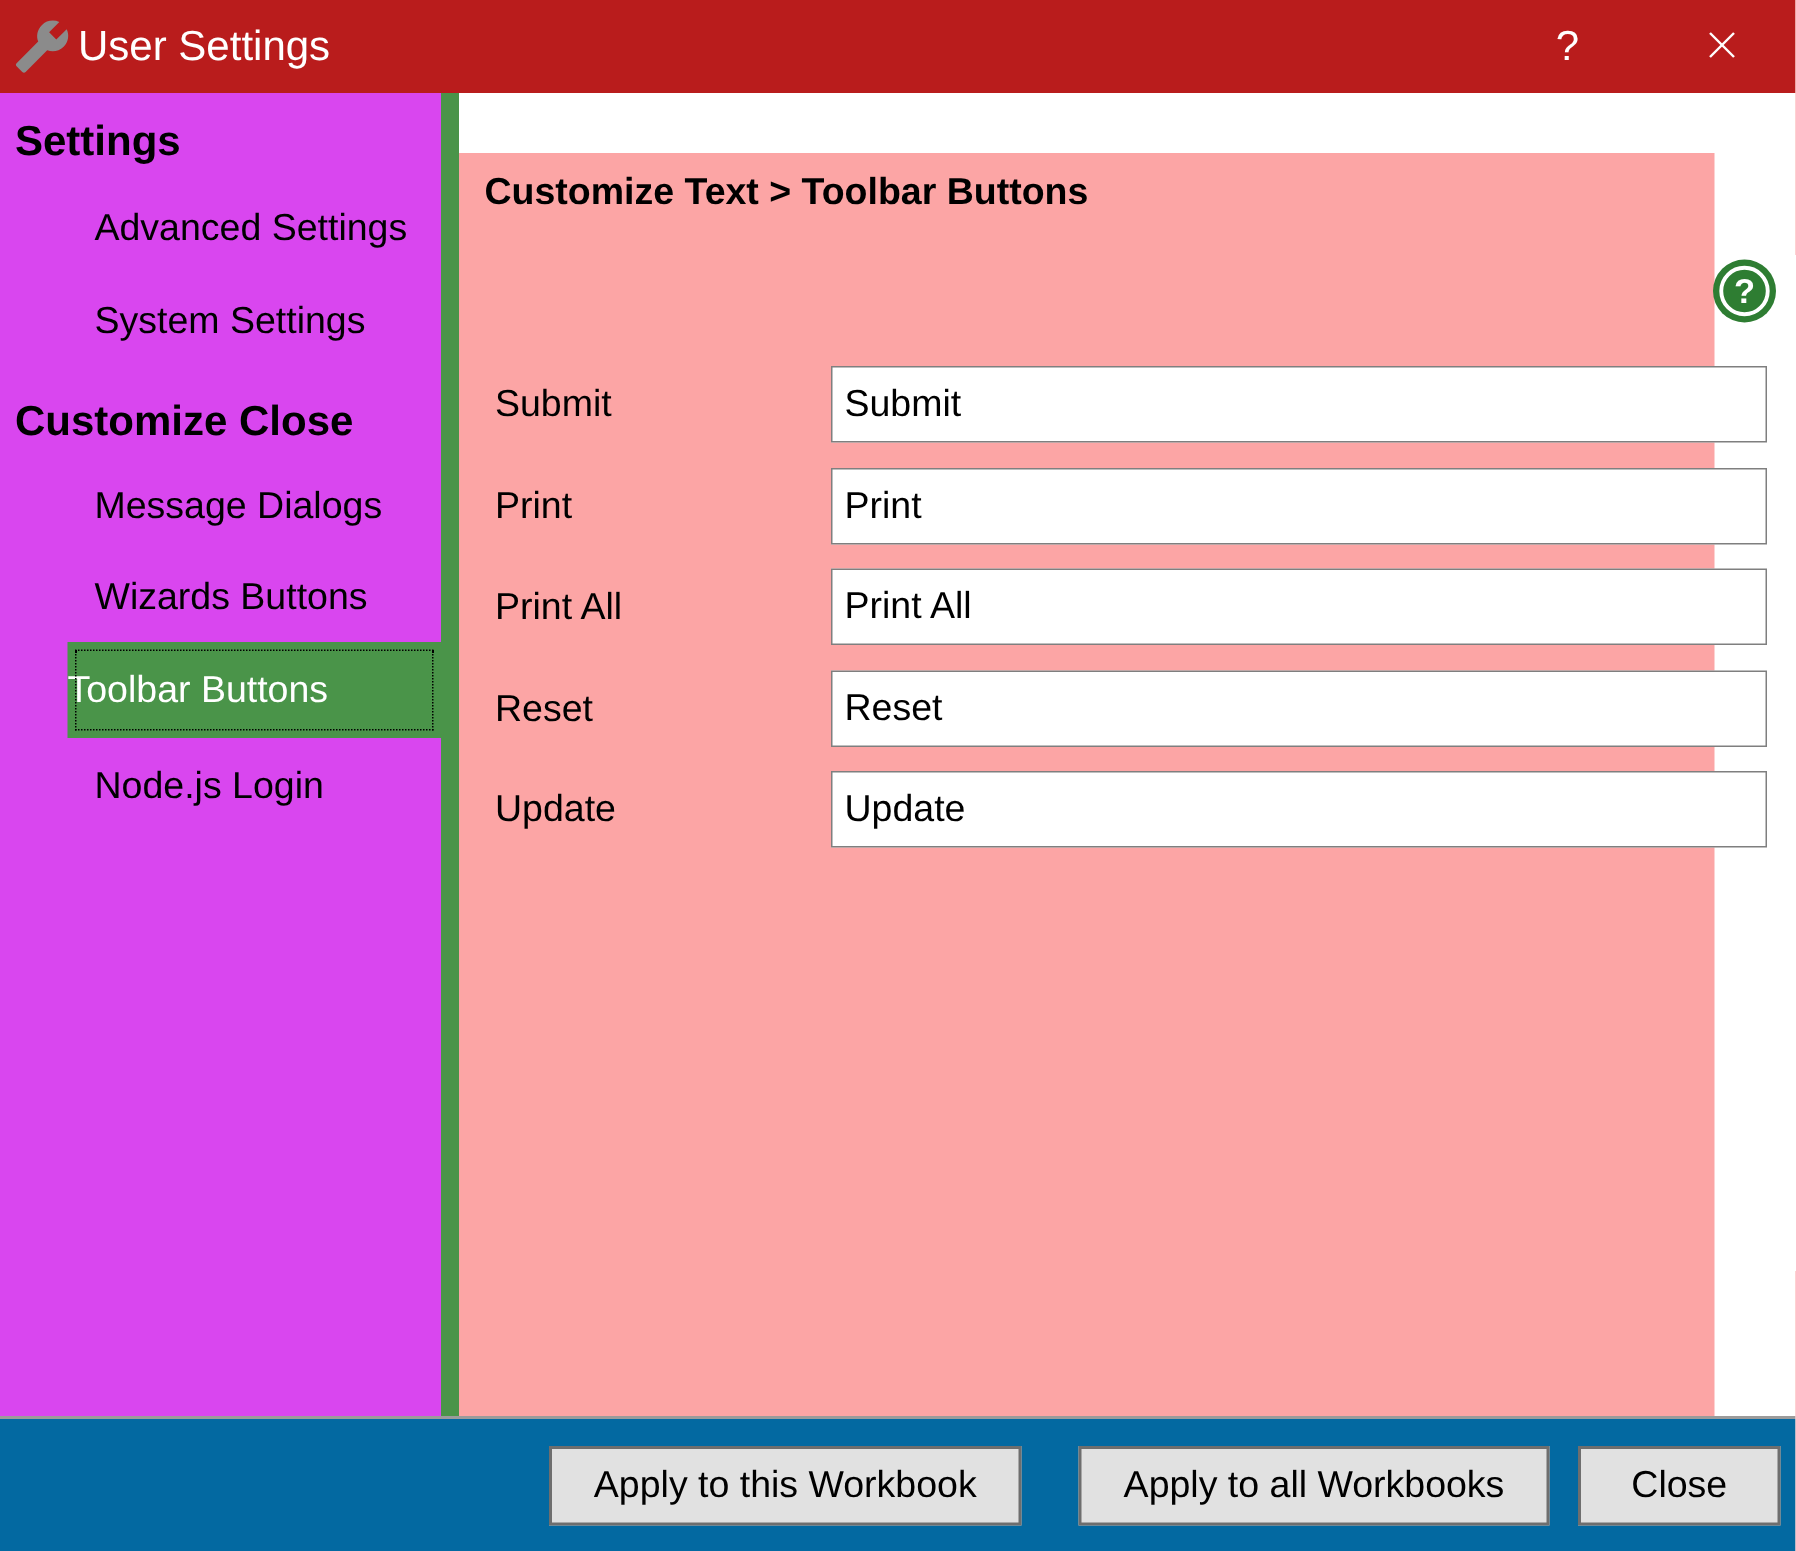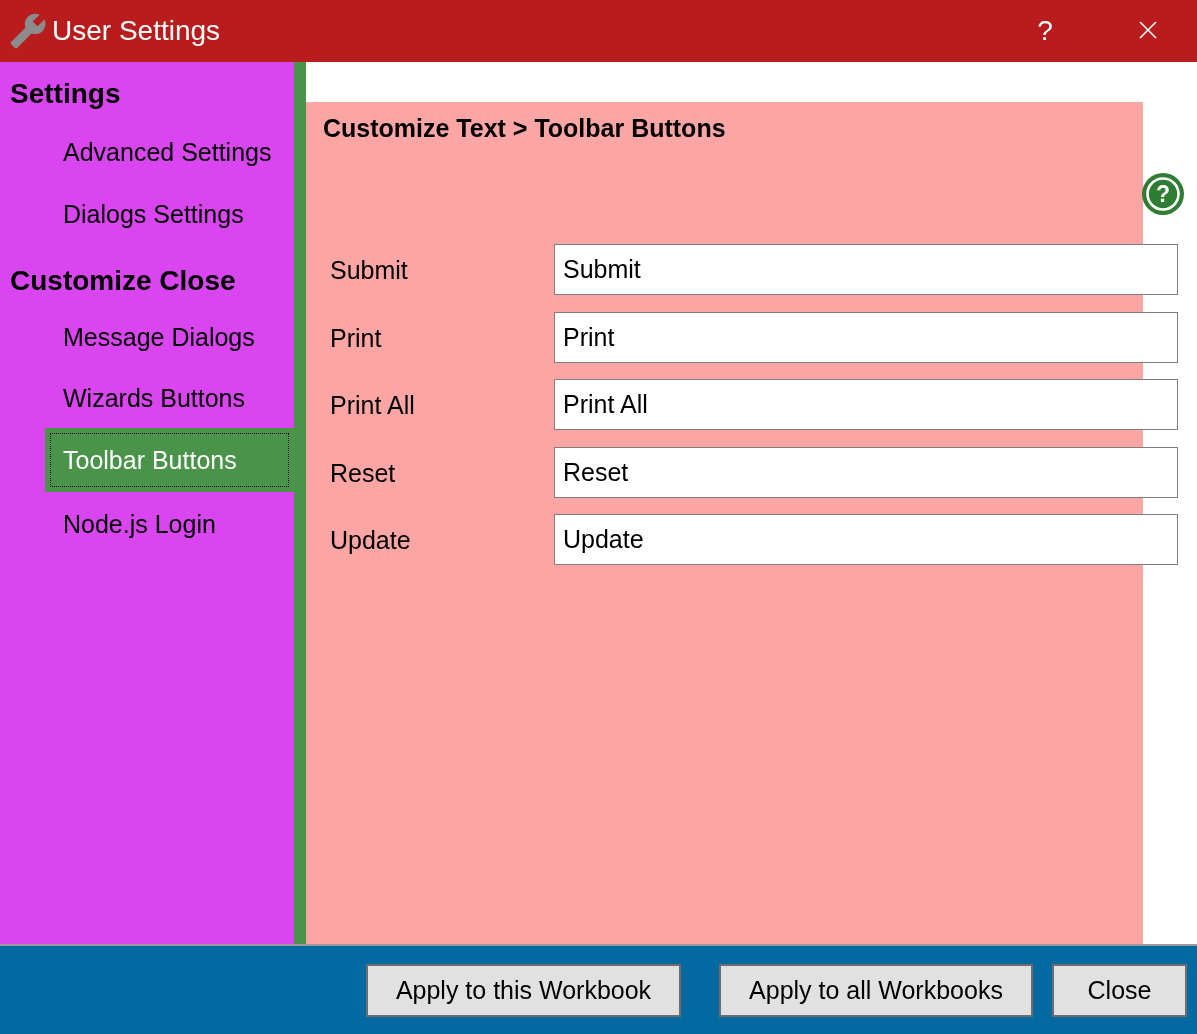--- a/index.html
+++ b/index.html
@@ -82,21 +82,20 @@
   .nav-item-wizards     { top: 321px; }
   .nav-item-nodejs      { top: 447px; }
 
   .nav-item.selected {
     left: 45px; right: 0;
     top: 366px; height: 64px;
     background: #4a9449;
     color: #ffffff;
     display: flex;
     align-items: center;
-    padding-left: 18px;
   }
   .nav-item.selected .focus-rect {
     position: absolute;
     left: 5px; top: 5px; right: 5px; bottom: 5px;
     border: 1px dotted #000000;
     pointer-events: none;
   }
 
   
   .divider {
@@ -204,21 +203,21 @@
           <line x1="3" y1="3" x2="19" y2="19" stroke="#ffffff" stroke-width="1.6"></line>
           <line x1="19" y1="3" x2="3" y2="19" stroke="#ffffff" stroke-width="1.6"></line>
         </svg>
       </span>
     </button>
   </div>
 
   <div class="sidebar">
     <div class="nav-header nav-header-settings">Settings</div>
     <div class="nav-item nav-item-advanced">Advanced Settings</div>
-    <div class="nav-item nav-item-system">Dialogs Settings</div>
+    <div class="nav-item nav-item-system">System Settings</div>
     <div class="nav-header nav-header-customize">Customize Close</div>
     <div class="nav-item nav-item-message">Message Dialogs</div>
     <div class="nav-item nav-item-wizards">Wizards Buttons</div>
     <div class="nav-item selected">
       <span class="focus-rect"></span>
       <span>Toolbar Buttons</span>
     </div>
     <div class="nav-item nav-item-nodejs">Node.js Login</div>
   </div>
 

